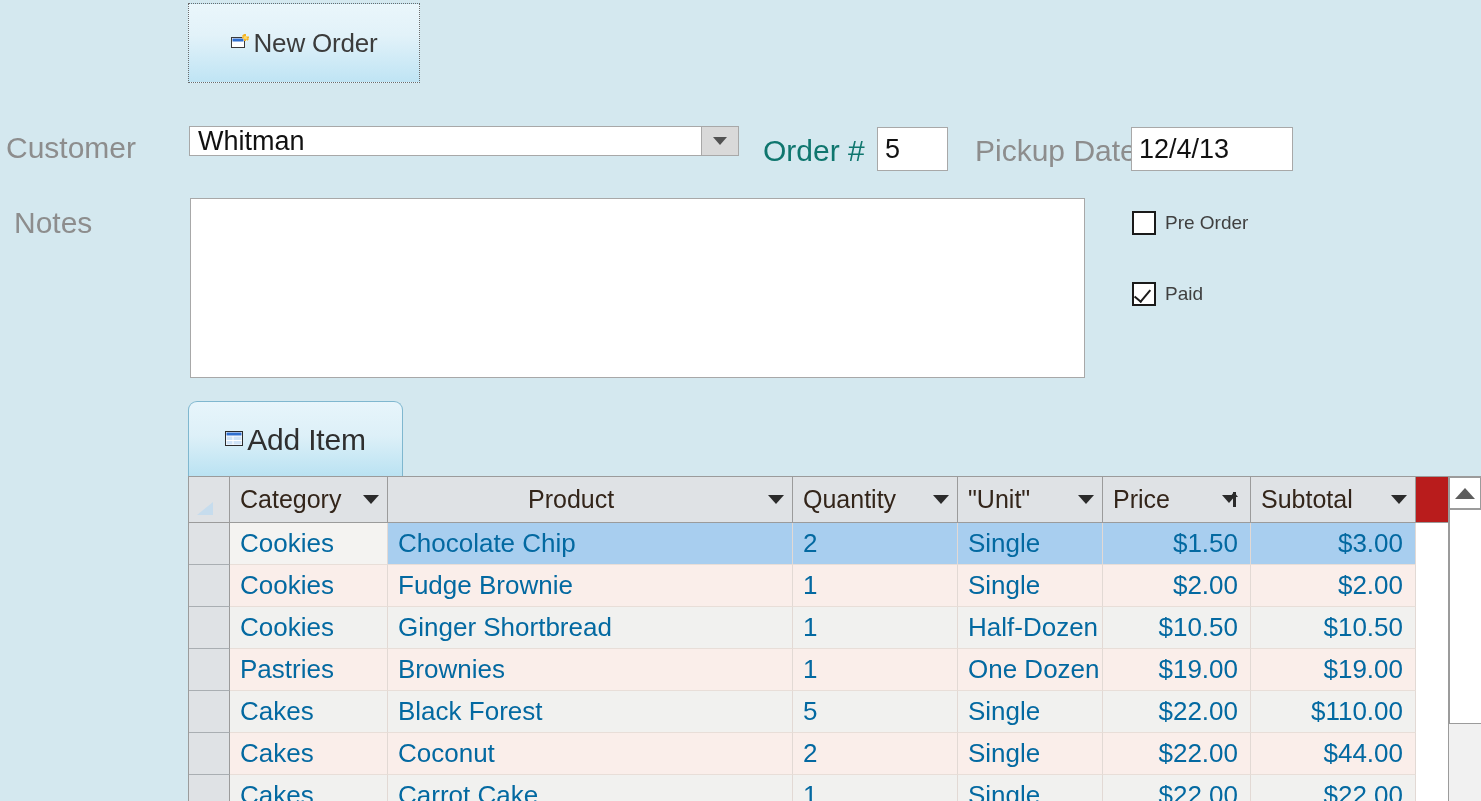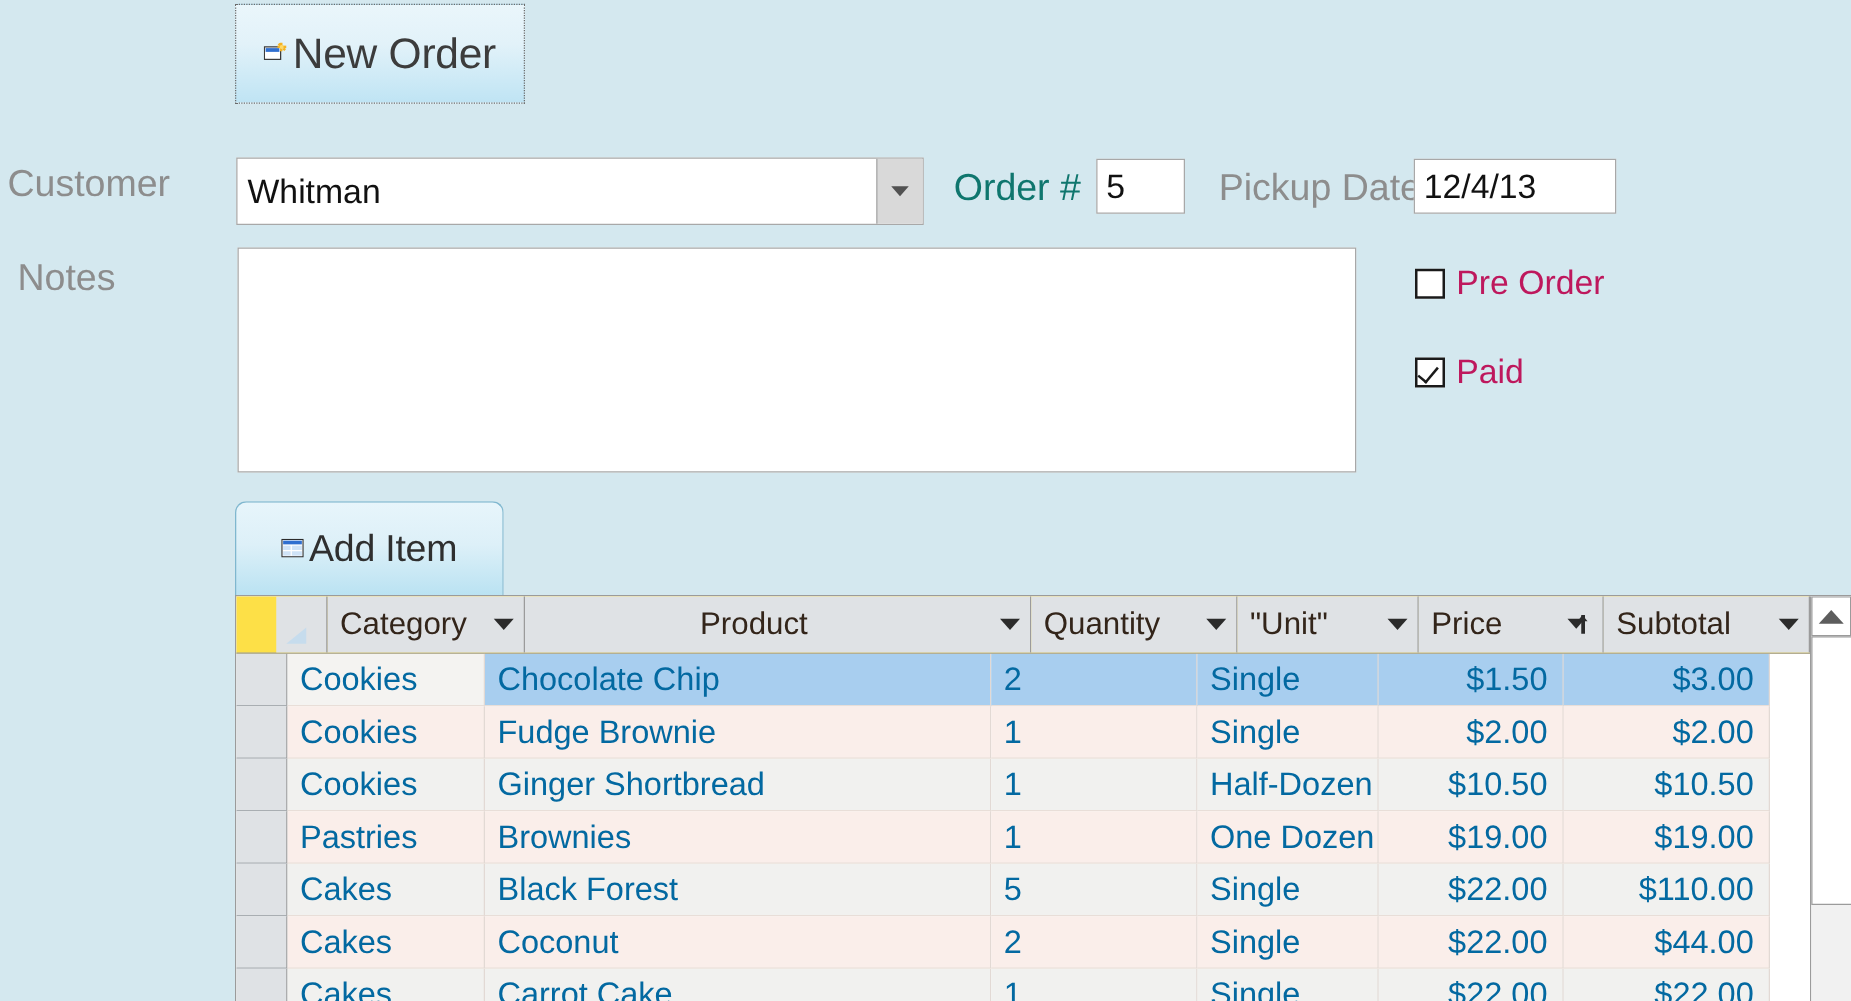--- a/index.html
+++ b/index.html
@@ -35,21 +35,21 @@
     align-items: center;
     justify-content: center;
     cursor: pointer;
   }
   .new-order-inner {
     display: flex;
     align-items: center;
     gap: 4px;
   }
   .new-order-label {
-    font-size: 34px;
+    font-size: 26px;
     color: #3c3c3c;
     letter-spacing: -0.2px;
     white-space: nowrap;
   }
   .icon-newwin {
     width: 19px;
     height: 16px;
     position: relative;
     flex: 0 0 auto;
     margin-bottom: 2px;
@@ -65,21 +65,21 @@
   .lbl-customer { left: 6px;  top: 131px; }
   .lbl-notes    { left: 14px; top: 206px; }
   .lbl-order    { left: 763px; top: 134px; color:#0f766e; }
   .lbl-pickup   { left: 975px; top: 134px; color:#8d8d8d; }
 
   .combo {
     position: absolute;
     left: 189px;
     top: 126px;
     width: 550px;
-    height: 54px;
+    height: 30px;
     box-sizing: border-box;
     background: #ffffff;
     border: 1px solid #a8a8a8;
     display: flex;
     align-items: stretch;
     cursor: text;
   }
   .combo-value {
     flex: 1 1 auto;
     display: flex;
@@ -161,22 +161,22 @@
     position: absolute;
     left: 4px;
     top: 2px;
     width: 7px;
     height: 14px;
     border-right: 2px solid #1a1a1a;
     border-bottom: 2px solid #1a1a1a;
     transform: rotate(40deg);
   }
   .cb-label {
-    font-size: 27px;
-    color: #be185d;
+    font-size: 19px;
+    color: #404040;
     white-space: nowrap;
     text-align: right;
   }
 
   
   .add-item-btn {
     position: absolute;
     left: 188px;
     top: 401px;
     width: 215px;
@@ -221,24 +221,23 @@
   }
   .grid {
     flex: 1 1 auto;
     display: flex;
     flex-direction: column;
     overflow: hidden;
   }
   .hdr-row {
     display: flex;
     height: 45px;
-    background: #fde047;
+    background: #b91c1c;
     border-bottom: 1px solid #9b9b9b;
     flex: 0 0 45px;
-    justify-content: flex-end;
   }
   .hdr-cell {
     box-sizing: border-box;
     border-right: 1px solid #9b9b9b;
     display: flex;
     align-items: center;
     justify-content: space-between;
     padding: 0 8px 0 10px;
     font-size: 25px;
     color: #33251a;

